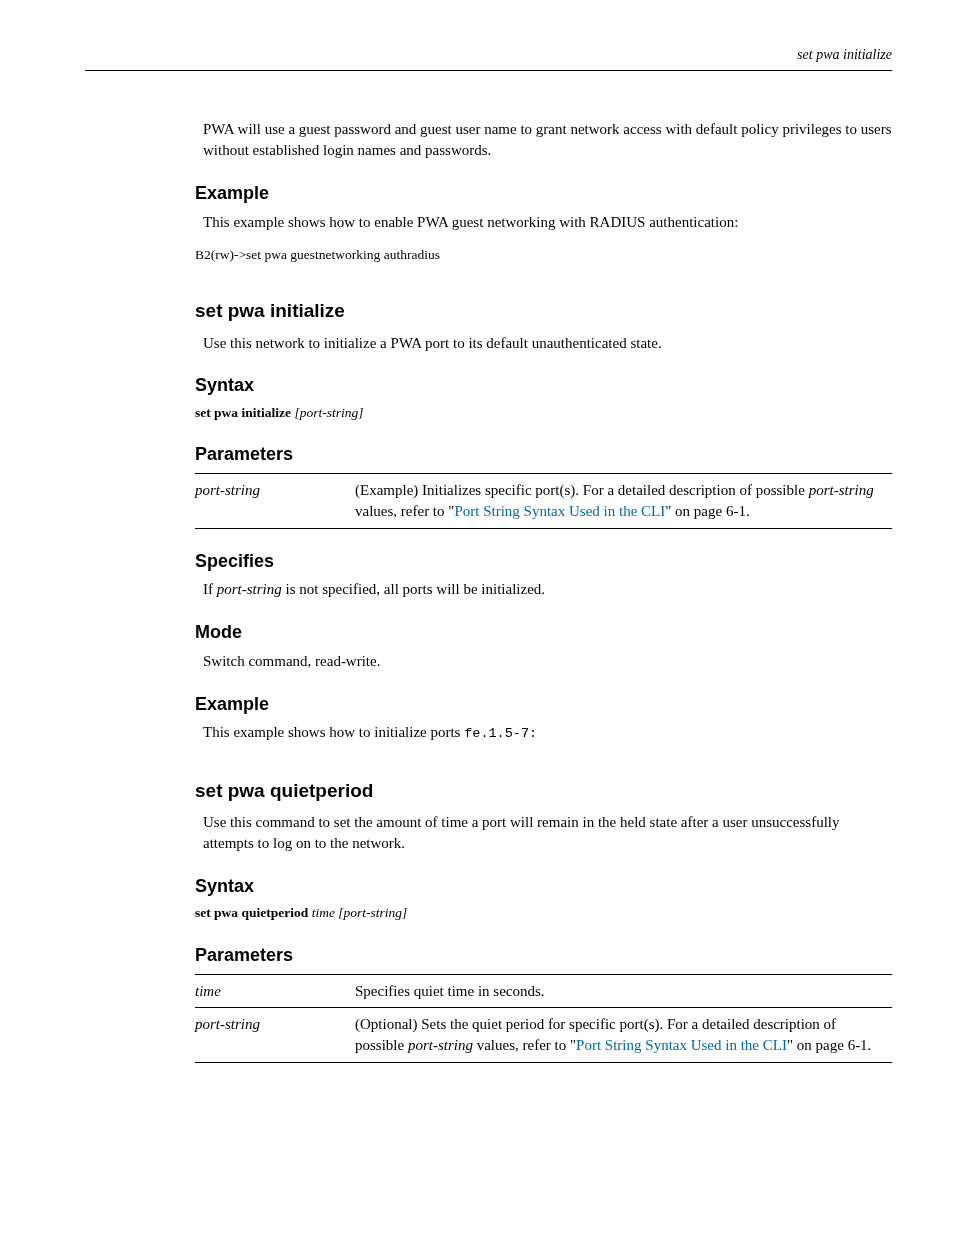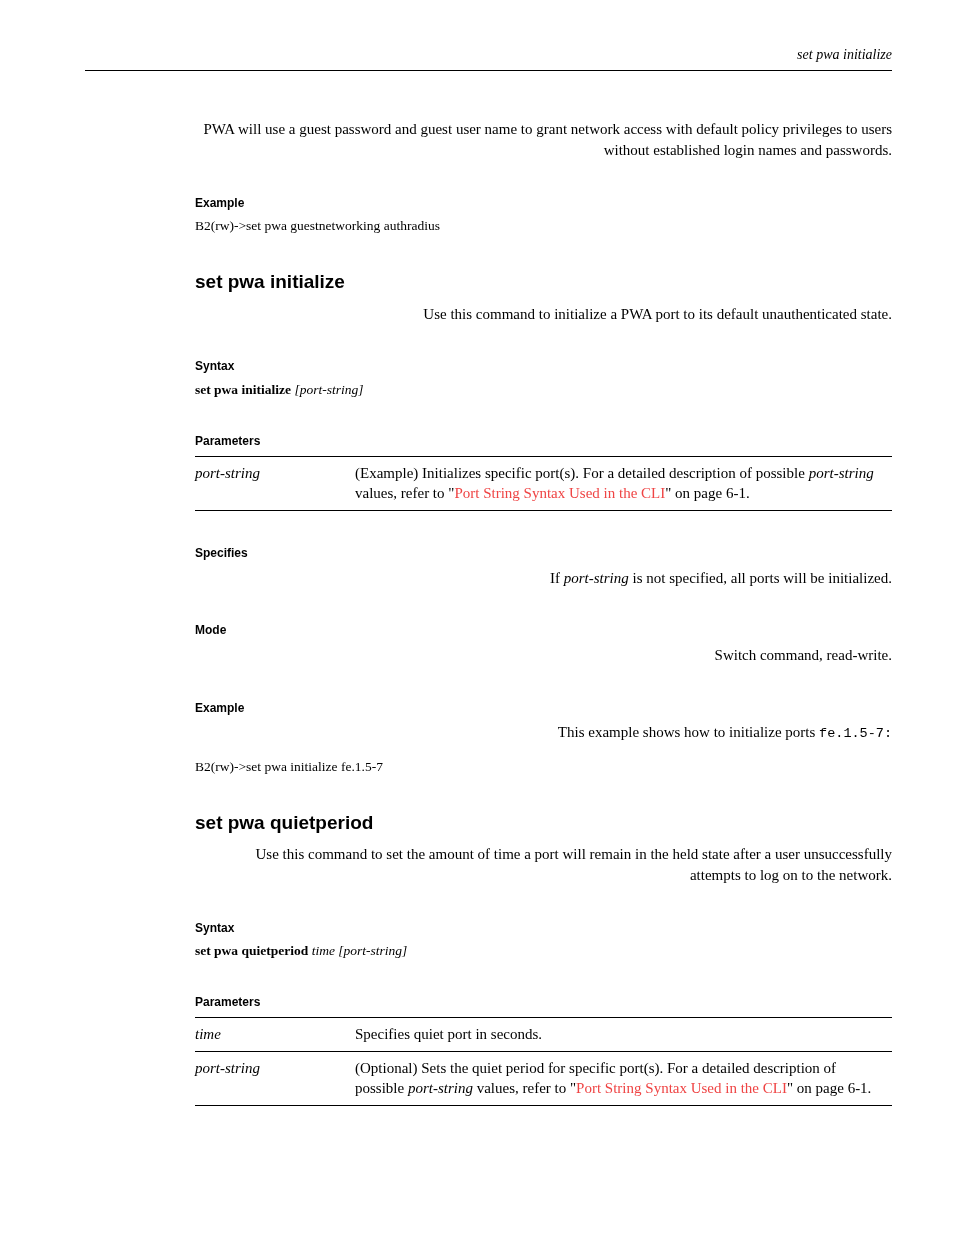--- a/index.html
+++ b/index.html
@@ -24,26 +24,26 @@
   }
   .hr-top {
     border: none;
     border-top: 1.5px solid #000;
     margin: 0;
   }
   .content {
     margin-left: 110px;
     margin-top: 48px;
   }
-  p { margin: 0 0 14px 8px; text-align: right; }
+  p { margin: 0 0 14px 8px; }
   .subhead {
     font-family: Arial, Helvetica, sans-serif;
     font-weight: bold;
-    font-size: 12px;
-    margin-top: 34px;
+    font-size: 18px;
+    margin-top: 20px;
     margin-bottom: 6px;
   }
   .section-head {
     font-family: Arial, Helvetica, sans-serif;
     font-weight: bold;
     font-size: 19px;
     margin-top: 34px;
     margin-bottom: 8px;
   }
   .codeblock {
@@ -60,39 +60,40 @@
   }
   .params td {
     vertical-align: top;
     padding: 6px 10px 6px 0;
     font-size: 15px;
   }
   .params tr { border-bottom: 0.7px solid #000; }
   .params tr:first-child { border-top: 1.5px solid #000; }
   .params tr.heavy-bottom { border-bottom: 1.5px solid #000; }
   .params td.col1 { width: 150px; font-style: italic; }
-  .link { color: #ef4444; }
+  .link { color: #0369a1; }
   em.ital { font-style: italic; }
 </style>
 </head>
 <body>
 
 <div class="page">
   <div class="header-right">set pwa initialize</div>
   <hr class="hr-top">
 
   <div class="content">
 
     <p>PWA will use a guest password and guest user name to grant network access with default policy privileges to users without established login names and passwords.</p>
 
     <div class="subhead">Example</div>
+    <p>This example shows how to enable PWA guest networking with RADIUS authentication:</p>
     <div class="codeblock">B2(rw)-&gt;set pwa guestnetworking authradius</div>
 
     <div class="section-head">set pwa initialize</div>
-    <p>Use this command to initialize a PWA port to its default unauthenticated state.</p>
+    <p>Use this network to initialize a PWA port to its default unauthenticated state.</p>
 
     <div class="subhead">Syntax</div>
     <div class="codeblock"><span style="font-weight:bold">set pwa initialize </span><span style="font-style:italic">[port-string]</span></div>
 
     <div class="subhead">Parameters</div>
     <table class="params">
       <tbody>
           <tr class="heavy-bottom">
         <td class="col1">port-string</td>
         <td>
@@ -107,34 +108,33 @@
       <span>If </span><em class="ital">port-string</em><span> is not specified, all ports will be initialized.</span>
     </p>
 
     <div class="subhead">Mode</div>
     <p>Switch command, read-write.</p>
 
     <div class="subhead">Example</div>
     <p>
       <span>This example shows how to initialize ports </span><span style="font-family:'Courier New',monospace;font-size:13.5px">fe.1.5-7:</span>
     </p>
-    <div class="codeblock">B2(rw)-&gt;set pwa initialize fe.1.5-7</div>
 
     <div class="section-head">set pwa quietperiod</div>
     <p>Use this command to set the amount of time a port will remain in the held state after a user unsuccessfully attempts to log on to the network.</p>
 
     <div class="subhead">Syntax</div>
     <div class="codeblock"><span style="font-weight:bold">set pwa quietperiod </span><span style="font-style:italic">time </span><span style="font-style:italic">[port-string]</span></div>
 
     <div class="subhead">Parameters</div>
     <table class="params">
       <tbody>
           <tr>
         <td class="col1">time</td>
-        <td>Specifies quiet port in seconds.</td>
+        <td>Specifies quiet time in seconds.</td>
       </tr>
       <tr class="heavy-bottom">
         <td class="col1">port-string</td>
         <td>
           <span>(Optional) Sets the quiet period for specific port(s). For a detailed description of possible </span><em class="ital">port-string</em><span> values, refer to "</span><span class="link">Port String Syntax Used in the CLI</span><span>" on page 6-1.</span>
         </td>
       </tr>
     </tbody>
       </table>
 

